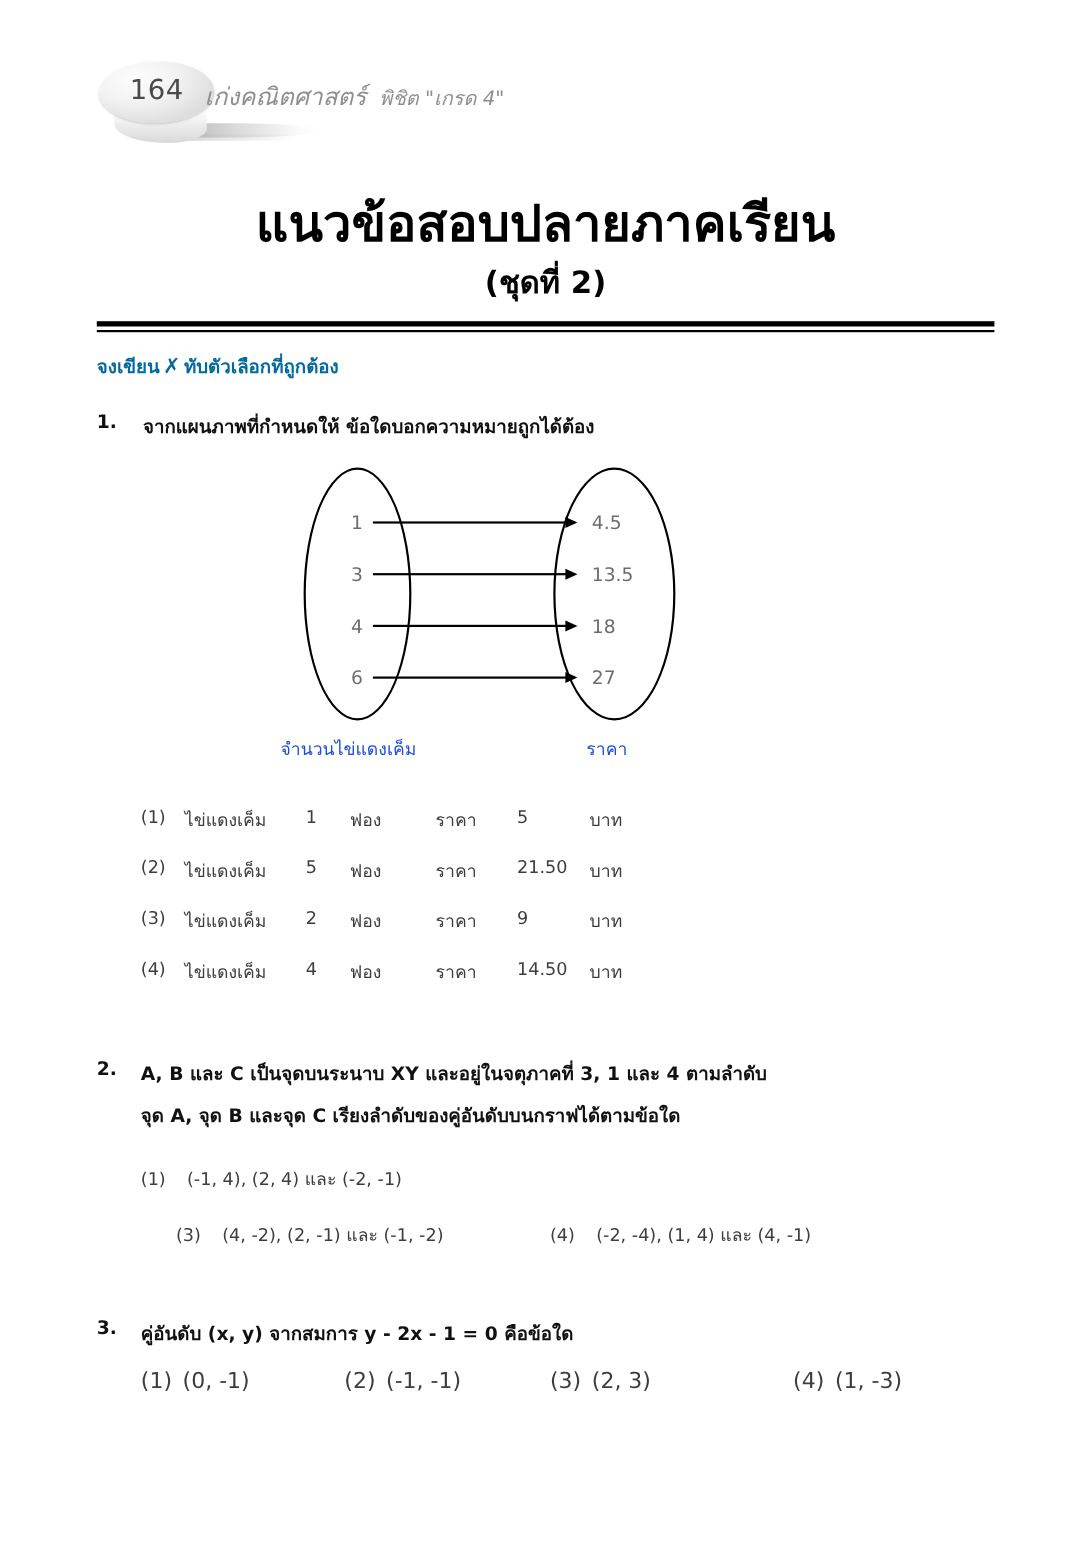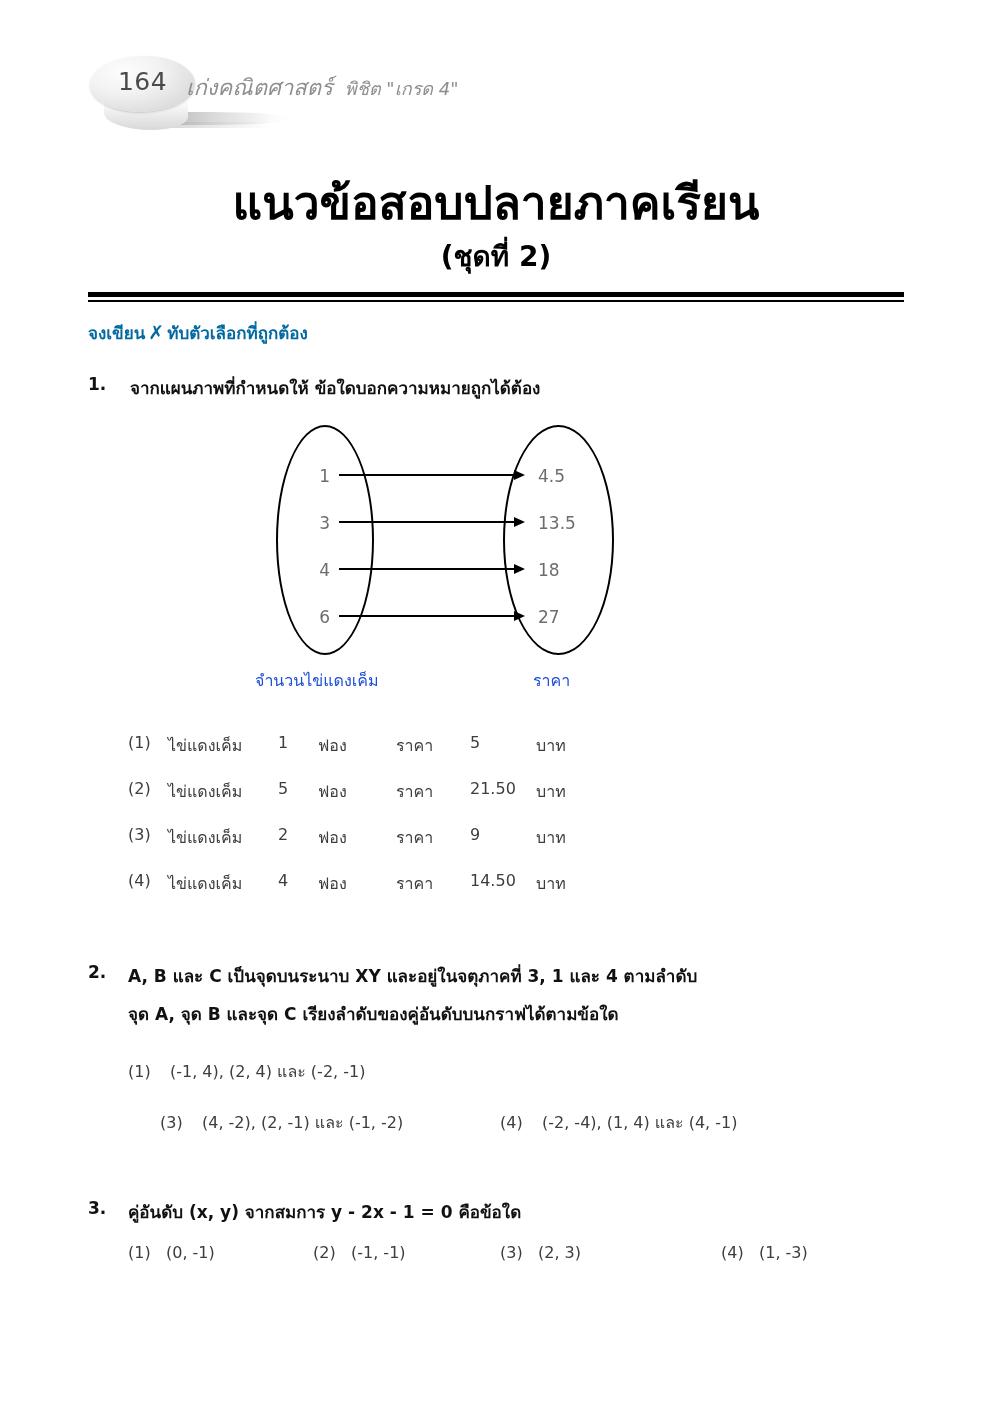--- a/index.html
+++ b/index.html
@@ -214,21 +214,21 @@
   .opt2 {
     position: absolute;
     font-size: 16px;
     color: #3d3d3d;
     white-space: nowrap;
   }
   .opt2 .mark { display: inline-block; width: 42px; }
 
   .opt3 {
     position: absolute;
-    font-size: 16px;
+    font-size: 20px;
     color: #3d3d3d;
     white-space: nowrap;
   }
   .opt3 .mark { display: inline-block; width: 38px; }
 </style>
 </head>
 <body>
 
 <div id="page">
 

